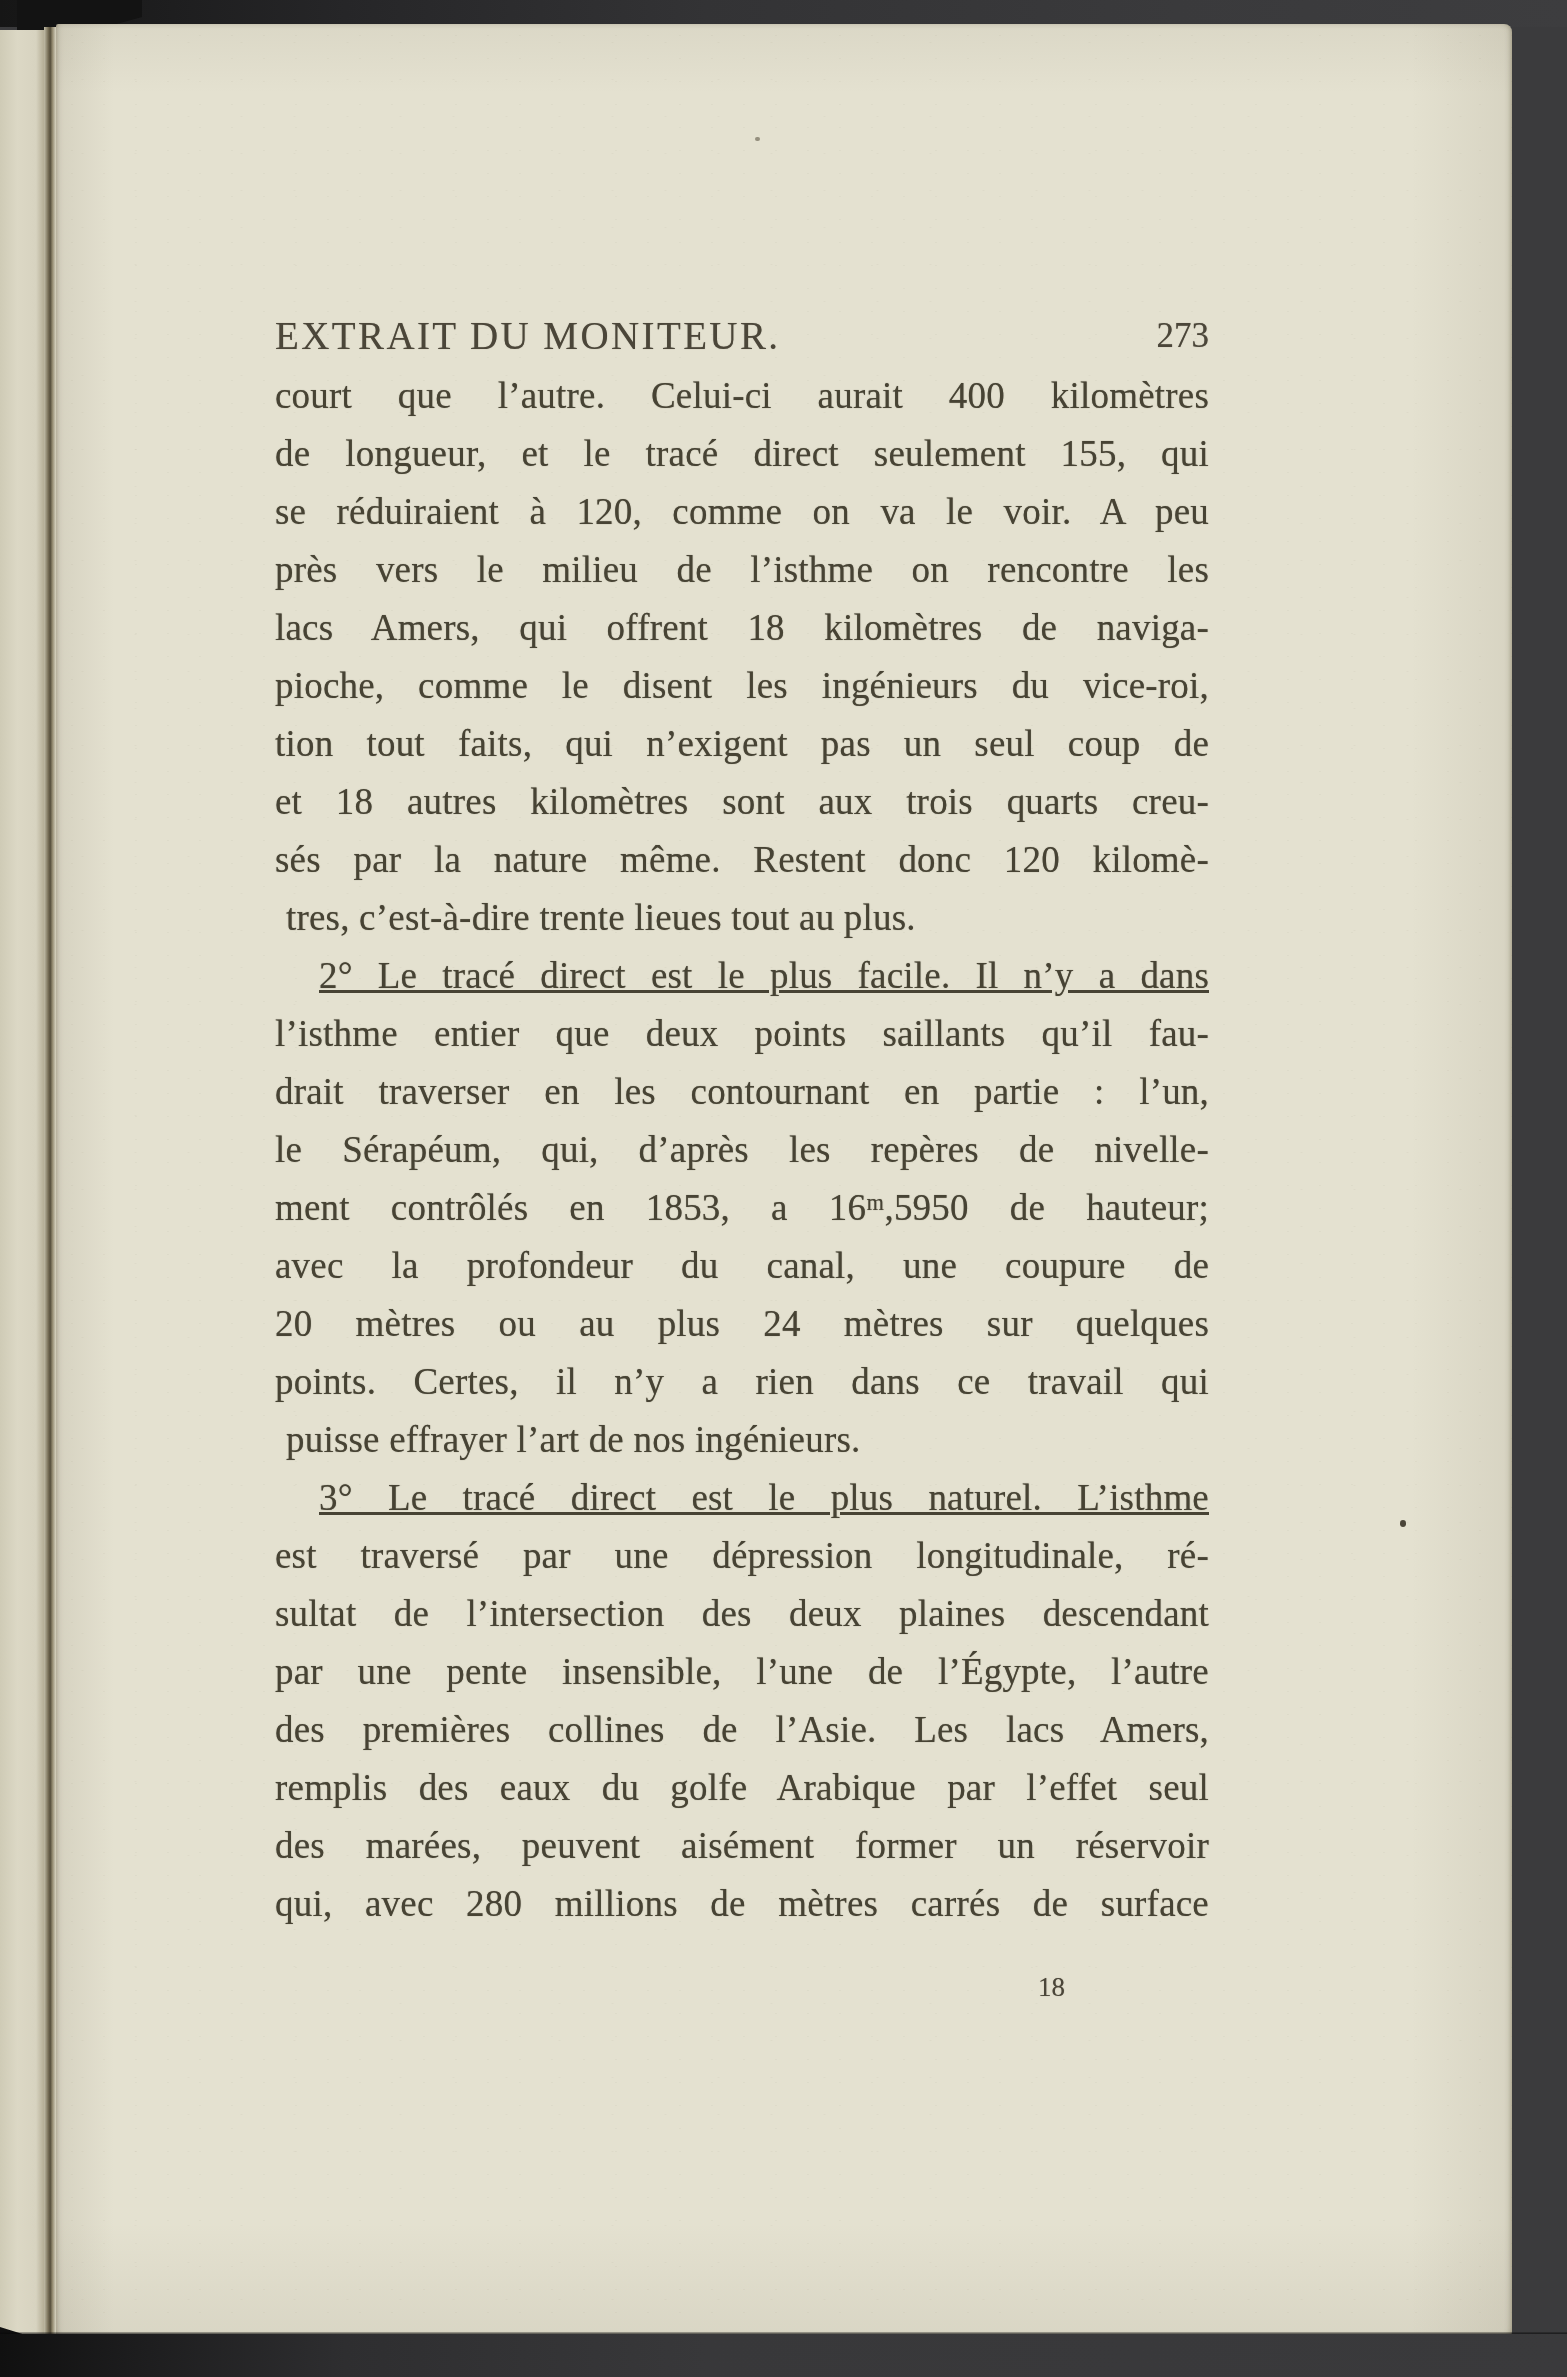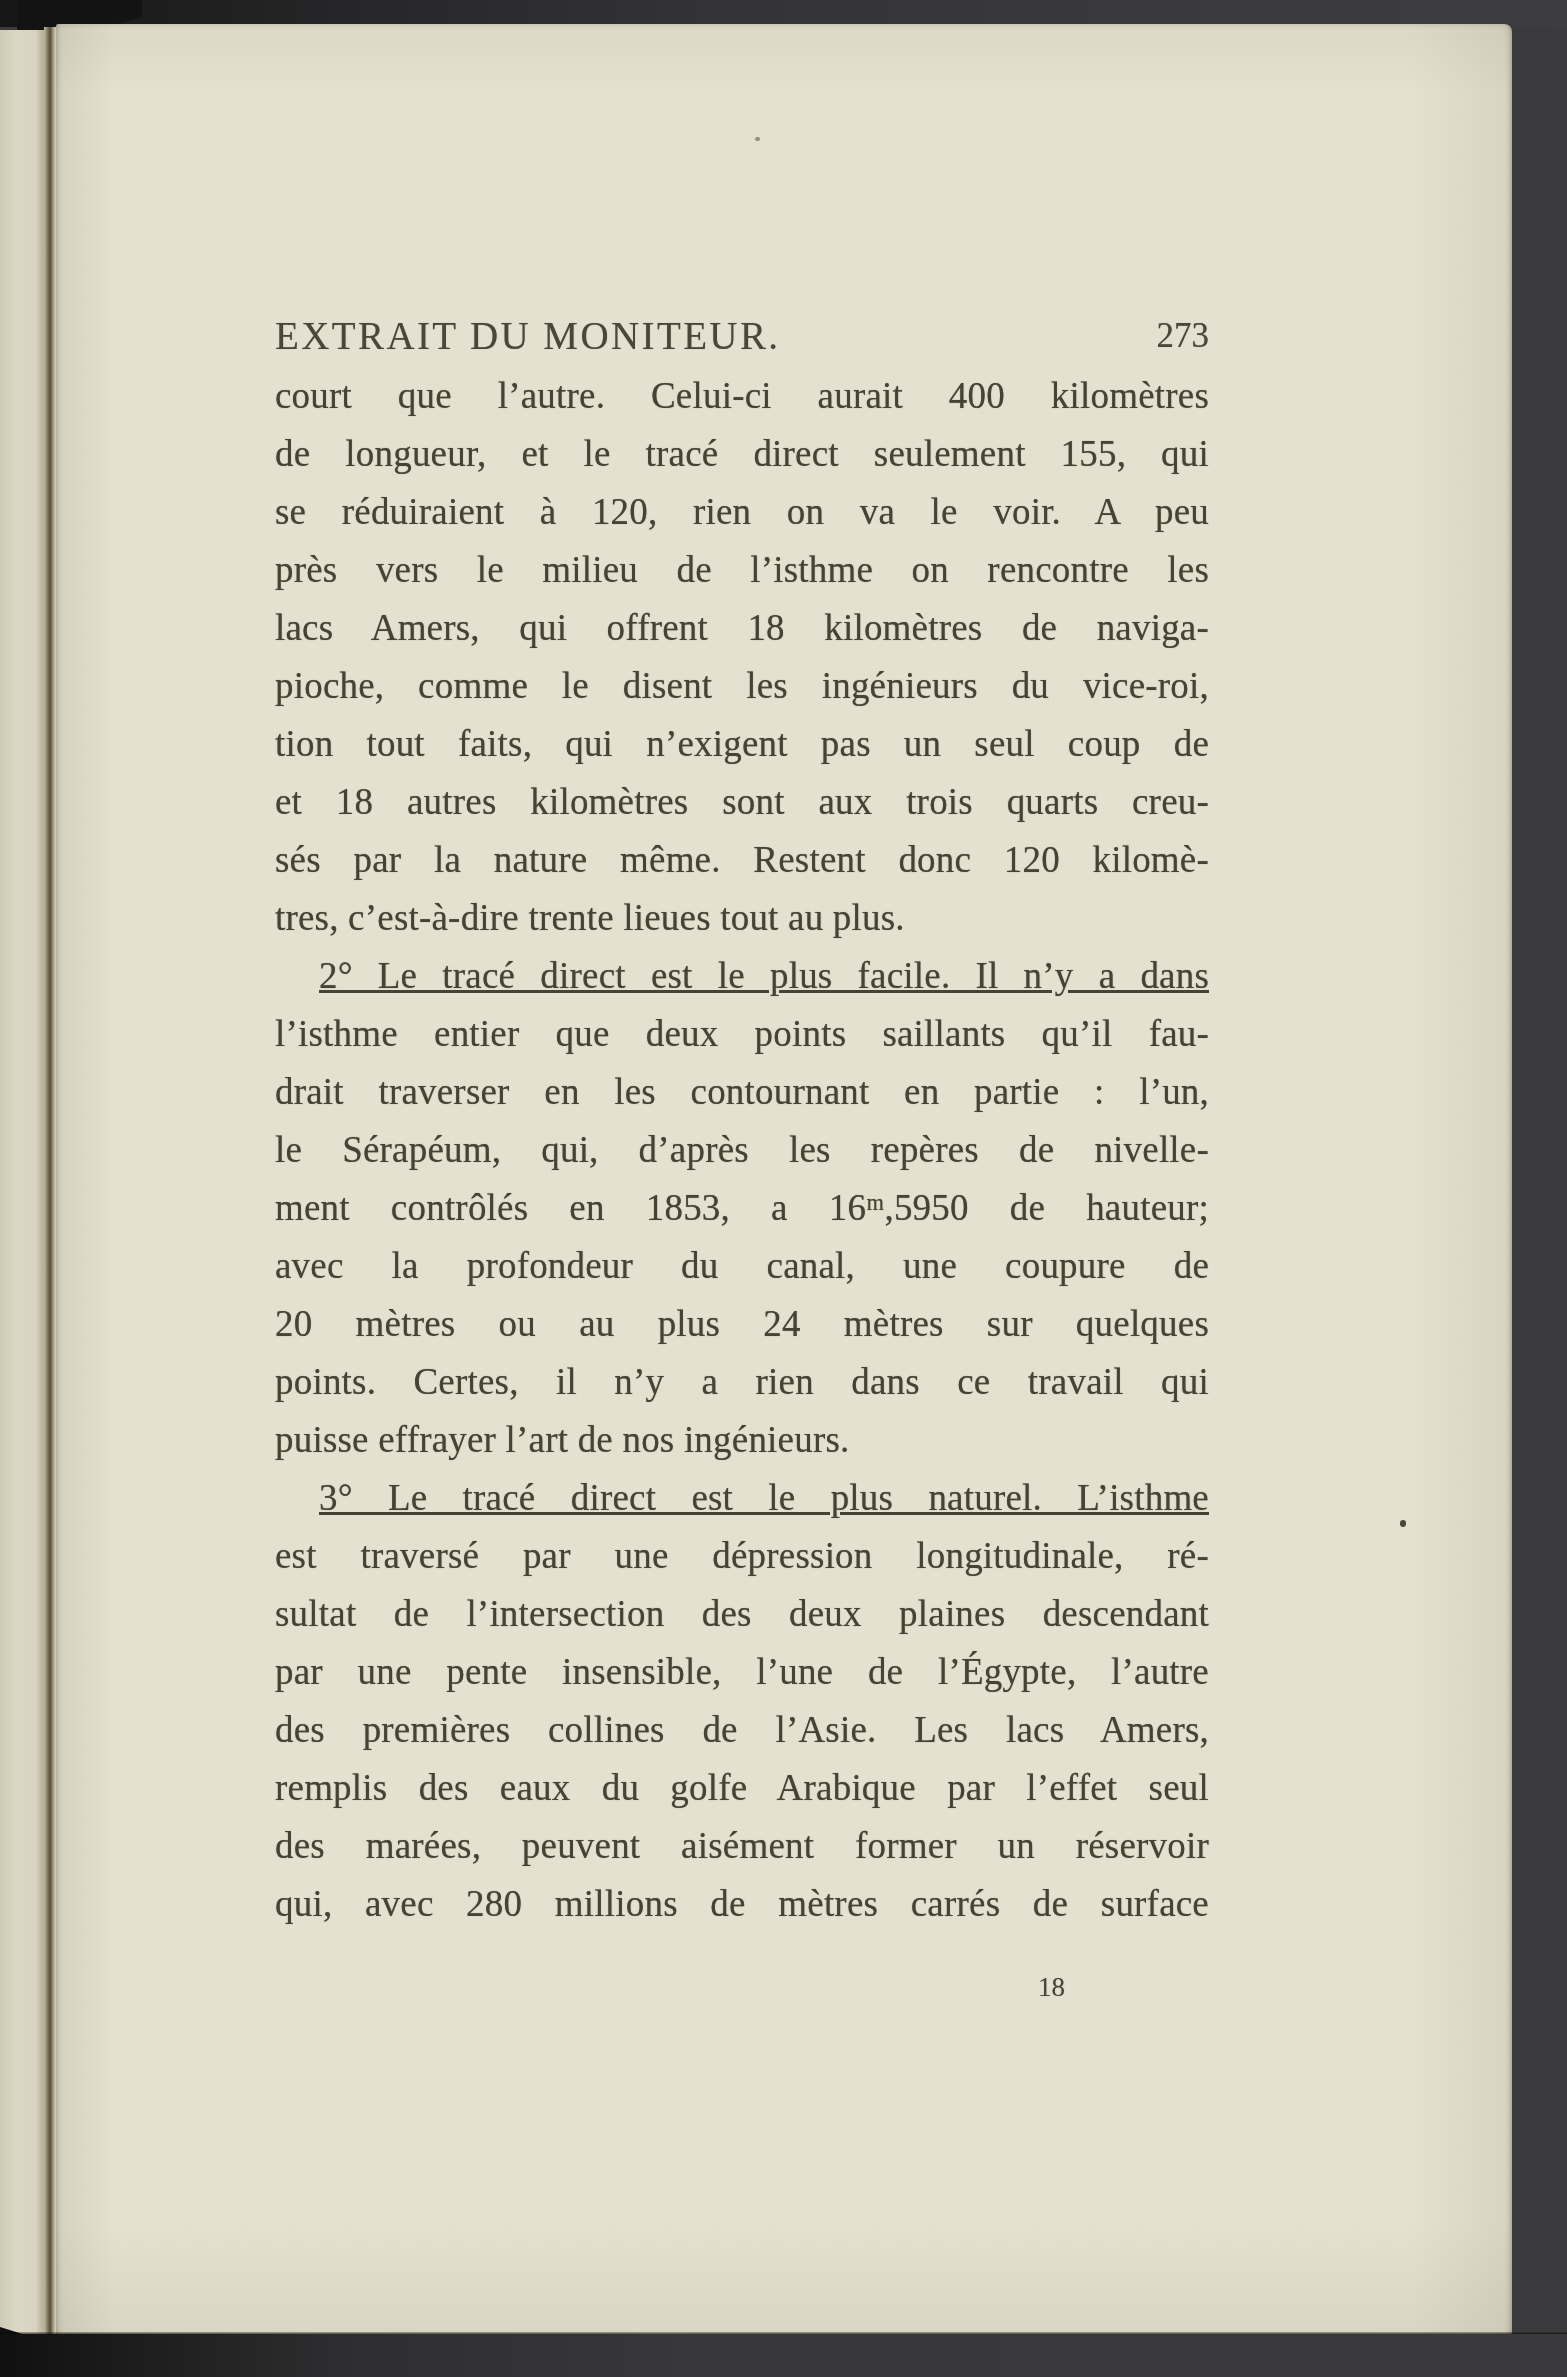--- a/index.html
+++ b/index.html
@@ -89,21 +89,21 @@
     height: 58px;
     color: #46422f;
     color: #474334;
     text-align: justify;
     text-align-last: justify;
     text-shadow: 0 0 0.9px rgba(71,67,52,0.65);
     letter-spacing: 0.2px;
     overflow: visible;
   }
   .line.indent { text-indent: 44px; text-decoration: underline; }
-  .line.para-end { text-align-last: left; }
+  .line.para-end { text-align-last: left; margin-left: 11px; }
 
   .signature {
     position: absolute; left: 982px; top: 1948px;
     font-size: 27px; line-height: 31px;
     color: #4b4639;
     text-shadow: 0 0 0.8px rgba(75,70,57,0.55);
   }
 
   
   .speck { position: absolute; border-radius: 50%; }
@@ -124,21 +124,21 @@
   <div class="page">
 
     <div class="header-row">
       <span class="header-title">EXTRAIT DU MONITEUR.</span>
       <span class="page-number">273</span>
     </div>
 
     <div class="text-block">
       <div class="line">court que l’autre. Celui-ci aurait 400 kilomètres</div>
       <div class="line">de longueur, et le tracé direct seulement 155, qui</div>
-      <div class="line">se réduiraient à 120, rien on va le voir. A peu</div>
+      <div class="line">se réduiraient à 120, comme on va le voir. A peu</div>
       <div class="line">près vers le milieu de l’isthme on rencontre les</div>
       <div class="line">lacs Amers, qui offrent 18 kilomètres de naviga-</div>
       <div class="line">pioche, comme le disent les ingénieurs du vice-roi,</div>
       <div class="line">tion tout faits, qui n’exigent pas un seul coup de</div>
       <div class="line">et 18 autres kilomètres sont aux trois quarts creu-</div>
       <div class="line">sés par la nature même. Restent donc 120 kilomè-</div>
       <div class="line para-end">tres, c’est-à-dire trente lieues tout au plus.</div>
       <div class="line indent">2° Le tracé direct est le plus facile. Il n’y a dans</div>
       <div class="line">l’isthme entier que deux points saillants qu’il fau-</div>
       <div class="line">drait traverser en les contournant en partie : l’un,</div>

